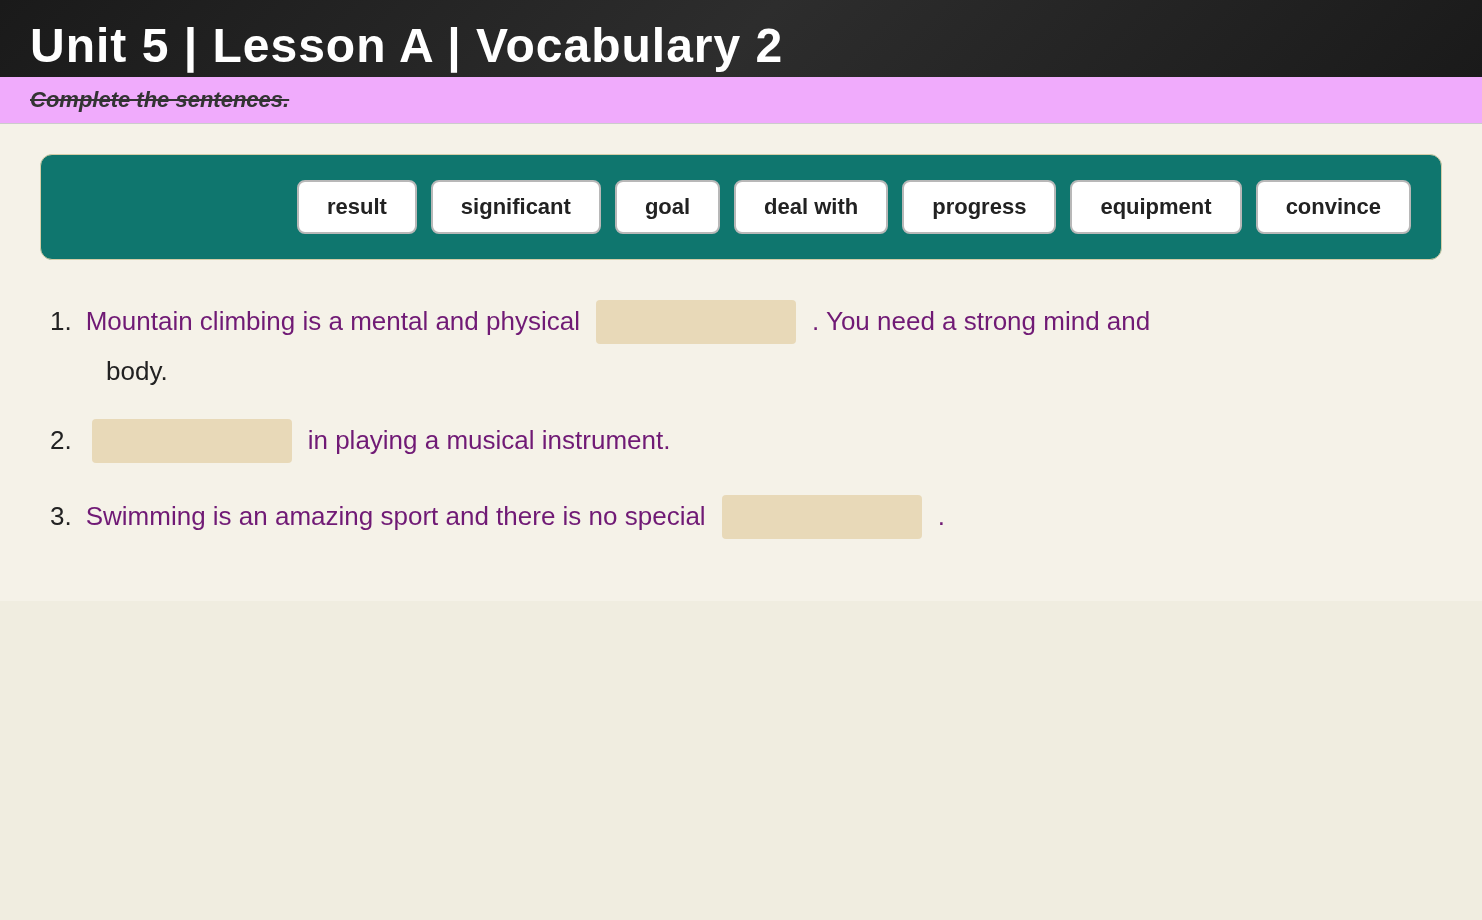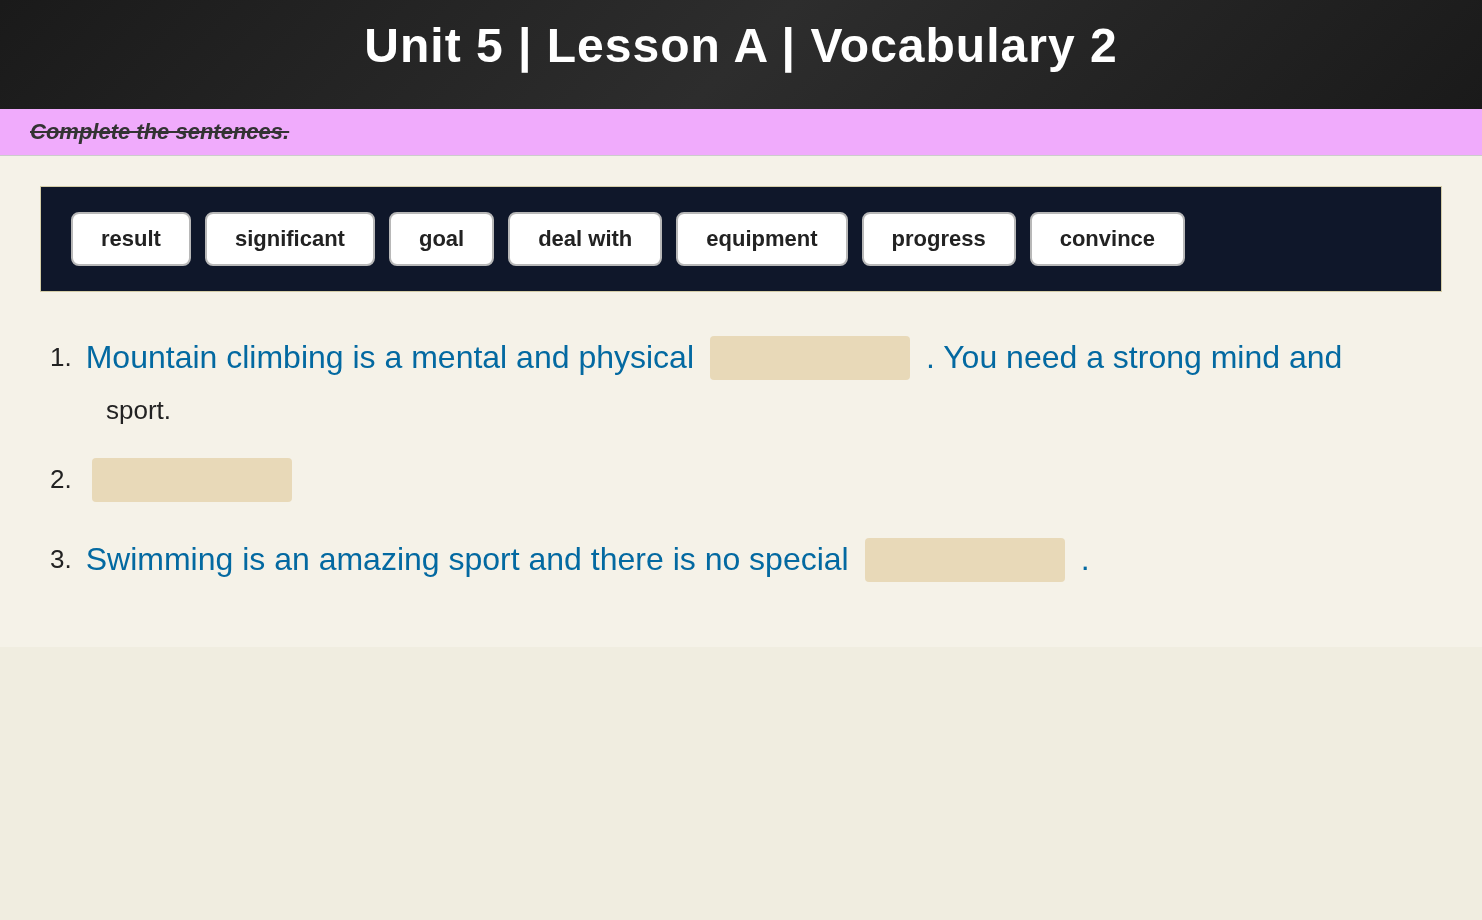--- a/index.html
+++ b/index.html
@@ -12,23 +12,22 @@
       width: 1482px;
       height: 920px;
       background: #f0ede0;
       font-family: Arial, sans-serif;
       overflow: hidden;
     }
 
     .header {
       background: #1a1a1a;
       background-image: linear-gradient(135deg, #1a1a1a 0%, #2d2d2d 50%, #1a1a1a 100%);
-      padding: 18px 30px 36px 30px;
+      padding: 18px 30px 4px 30px;
       width: 100%;
-      text-align: center;
     }
 
     .header-title {
       color: #ffffff;
       font-size: 48px;
       font-weight: 900;
       font-family: Arial, sans-serif;
       letter-spacing: 1px;
     }
 
@@ -45,28 +44,29 @@
       text-decoration: line-through;
       font-style: italic;
     }
 
     .main-content {
       background: #f5f2e8;
       padding: 30px 40px;
     }
 
     .word-bank {
-      background: #0f172a;
+      background: #0f766e;
       border: 1px solid #d4cda8;
-      border-radius: 0;
+      border-radius: 12px;
       padding: 25px 30px;
       margin-bottom: 40px;
       display: flex;
       flex-wrap: wrap;
       gap: 14px;
+      justify-content: flex-end;
     }
 
     .word-chip {
       background: #ffffff;
       border: 2px solid #b8b8b8;
       border-radius: 8px;
       padding: 12px 28px;
       font-size: 22px;
       font-weight: 700;
       color: #222;
@@ -99,22 +99,22 @@
       display: inline-block;
       width: 200px;
       height: 44px;
       background: #e8d9b8;
       border-radius: 4px;
       margin: 0 6px;
       vertical-align: middle;
     }
 
     .sentence-text {
-      font-size: 32px;
-      color: #0369a1;
+      font-size: 26px;
+      color: #701a75;
       font-weight: 400;
     }
   </style>
 </head>
 <body>
 
 <div class="header">
   <h1 class="header-title">Unit 5 | Lesson A | Vocabulary 2</h1>
 </div>
 
@@ -122,40 +122,41 @@
   <span class="instruction-text">Complete the sentences.</span>
 </div>
 
 <div class="main-content">
 
   <div class="word-bank">
     <div class="word-chip">result</div>
     <div class="word-chip">significant</div>
     <div class="word-chip">goal</div>
     <div class="word-chip">deal with</div>
+    <div class="word-chip">progress</div>
     <div class="word-chip">equipment</div>
-    <div class="word-chip">progress</div>
     <div class="word-chip">convince</div>
   </div>
 
   <div class="sentences-section">
 
     <div class="sentence-item">
       <span class="sentence-number">1.</span>
       <span class="sentence-text">Mountain climbing is a mental and physical</span>
       <div class="blank-box"></div>
       <span class="sentence-text">. You need a strong mind and</span>
     </div>
     <div style="margin-top: -20px; margin-bottom: 32px; padding-left: 56px;">
-      <span class="sentence-text" style="font-size:26px; color:#222;">sport.</span>
+      <span class="sentence-text" style="font-size:26px; color:#222;">body.</span>
     </div>
 
     <div class="sentence-item">
       <span class="sentence-number">2.</span>
       <div class="blank-box"></div>
+      <span class="sentence-text">in playing a musical instrument.</span>
     </div>
 
     <div class="sentence-item">
       <span class="sentence-number">3.</span>
       <span class="sentence-text">Swimming is an amazing sport and there is no special</span>
       <div class="blank-box"></div>
       <span class="sentence-text">.</span>
     </div>
 
   </div>

